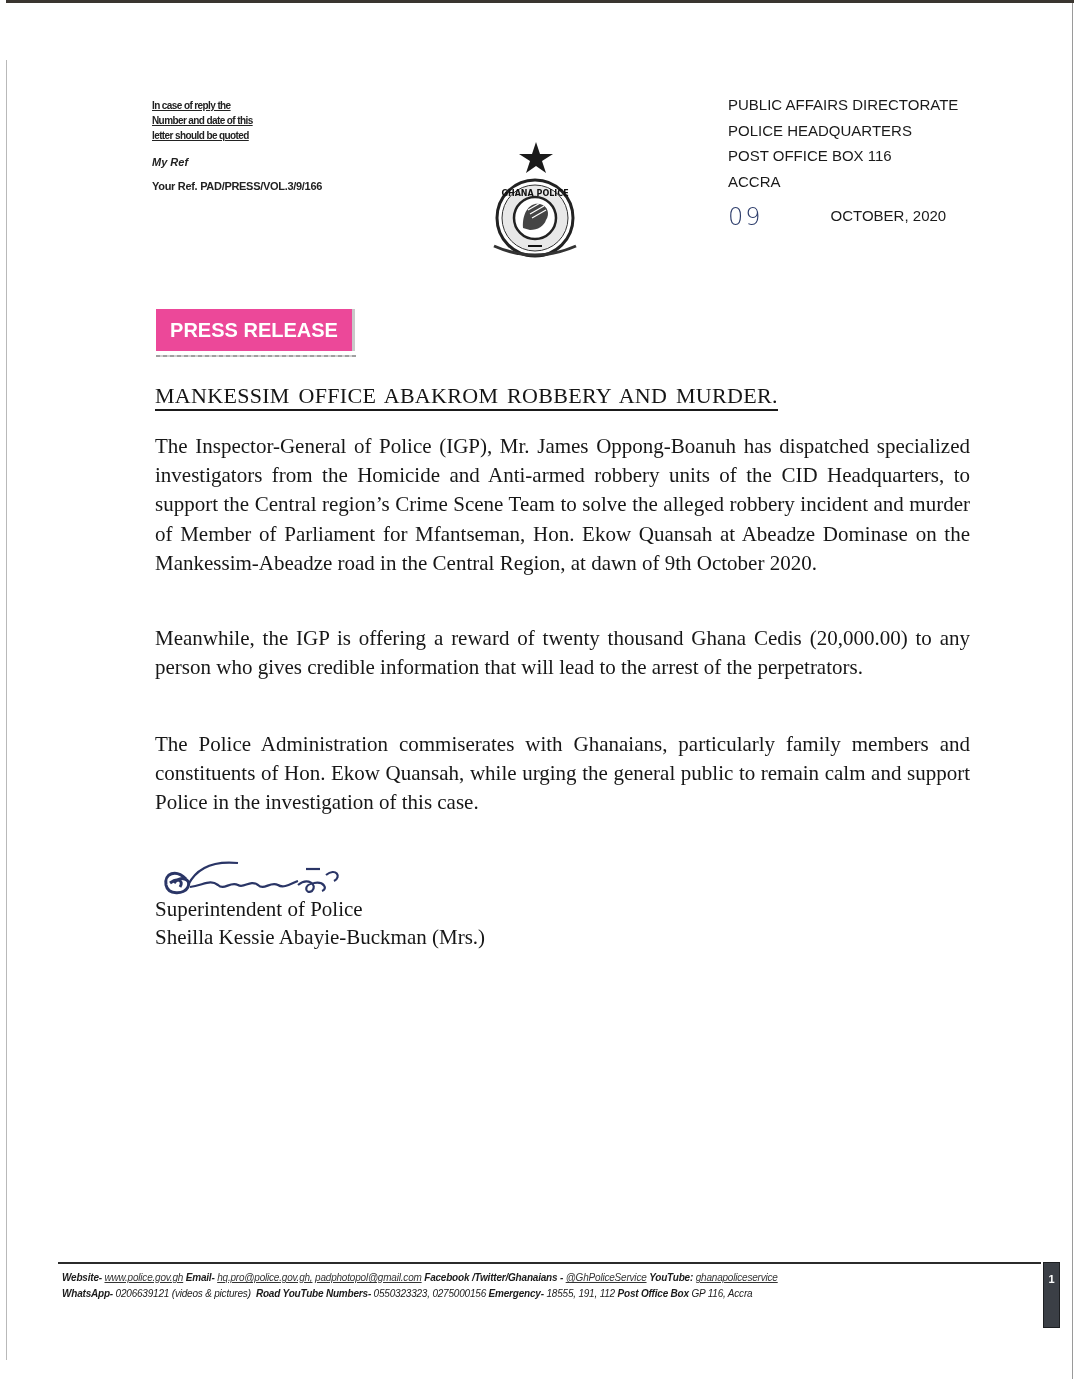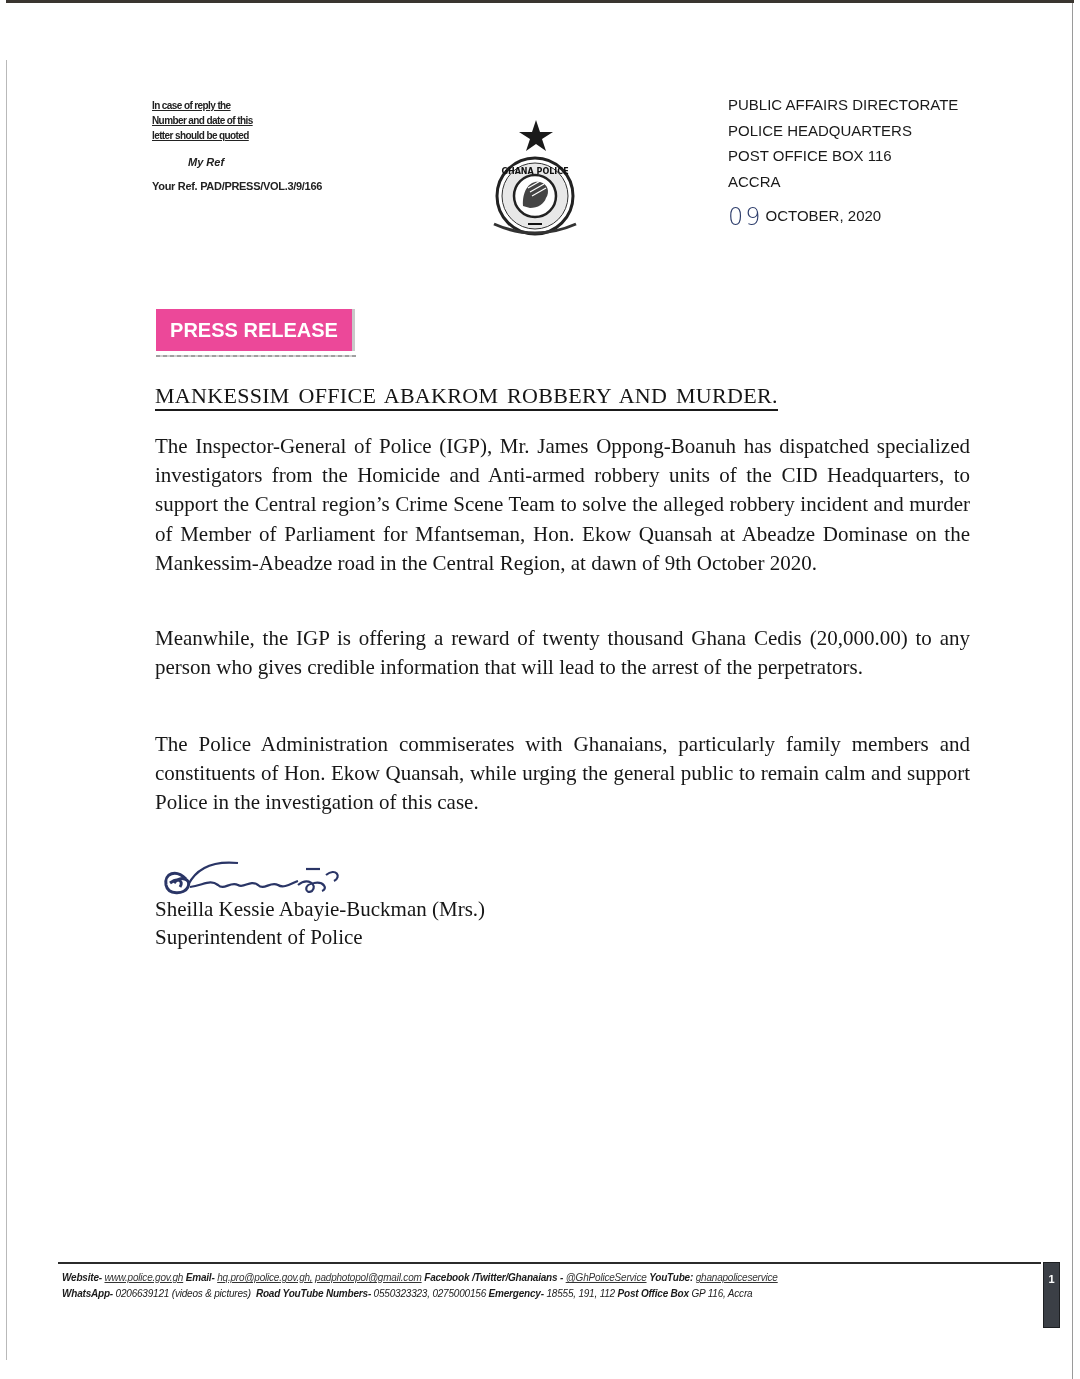--- a/index.html
+++ b/index.html
@@ -40,51 +40,50 @@
       line-height: 15px;
       letter-spacing: -0.6px;
       font-weight: bold;
       filter: blur(0.5px);
       width: 130px;
     }
     .my-ref {
       margin-top: 12px;
       font-size: 11px; font-style: italic; font-weight: bold;
       line-height: 14px;
-      margin-left: 36px;
     }
     .your-ref {
       margin-top: 11px;
       font-size: 11px; font-weight: bold;
       letter-spacing: -0.3px;
     }
 
     
     .crest {
-      position: absolute; left: 478px; top: 118px; width: 112px; height: 118px;
+      position: absolute; left: 478px; top: 140px; width: 112px; height: 118px;
     }
 
     
     .address-block {
       position: absolute; left: 728px; top: 92px;
       font-family: "Liberation Sans", sans-serif;
       font-size: 15px; color: #1a1a1a; line-height: 25.5px;
     }
     .address-line { white-space: nowrap; }
     .date-line {
       margin-top: 7px; white-space: nowrap;
       display: flex; align-items: baseline;
     }
     .date-day {
       font-family: "DejaVu Sans", sans-serif;
       font-size: 24px; color: #2d3d6b; font-weight: 300;
-      letter-spacing: 2px; margin-right: 3px;
+      letter-spacing: 2px; margin-right: 20px;
       transform: translateY(4px);
     }
-    .date-rest { font-size: 15px; }
+    .date-rest { font-size: 15px; margin-left: 48px; }
 
     
     .press-release-wrap {
       position: absolute; left: 156px; top: 309px;
     }
     .press-release {
       background: #ec4899; color: #fff;
       font-family: "Liberation Sans", sans-serif;
       font-weight: bold; font-size: 20px;
       width: 196px; height: 42px;
@@ -209,22 +208,22 @@
     <path d="M28 24 C18 14 6 18 8 30 C10 40 26 40 30 32 C34 24 22 20 16 28" fill="none" stroke="#2a3566" stroke-width="3"></path>
     <path d="M12 28 C20 22 26 26 22 32" fill="none" stroke="#2a3566" stroke-width="3"></path>
     <path d="M30 30 C40 10 60 6 80 8" fill="none" stroke="#2a3566" stroke-width="2.2"></path>
     <path d="M32 32 C46 30 52 24 60 30 C66 36 72 26 80 30 C86 34 92 24 100 30 C106 36 112 26 120 30 C126 34 134 28 140 26" fill="none" stroke="#2a3566" stroke-width="2.2"></path>
     <path d="M148 14 L162 14" stroke="#2a3566" stroke-width="2.2"></path>
     <path d="M140 30 C150 22 160 30 154 36 C148 40 144 30 156 28 C166 26 170 34 164 36" fill="none" stroke="#2a3566" stroke-width="2.2"></path>
     <path d="M168 20 C178 12 184 22 176 26" fill="none" stroke="#2a3566" stroke-width="2.2"></path>
   </svg>
 </div>
 <div class="sig-block">
+  <div>Superintendent of Police</div>
   <div>Sheilla Kessie Abayie-Buckman (Mrs.)</div>
-  <div>Superintendent of Police</div>
 </div>
 
 <div class="footer-rule"></div>
 <div class="footer">
   <div>
     <span class="f-label">Website-</span>
     <span class="f-link">www.police.gov.gh</span>
     <span class="f-label">Email-</span>
     <span class="f-link">hq.pro@police.gov.gh,</span>
     <span class="f-link">padphotopol@gmail.com</span>

